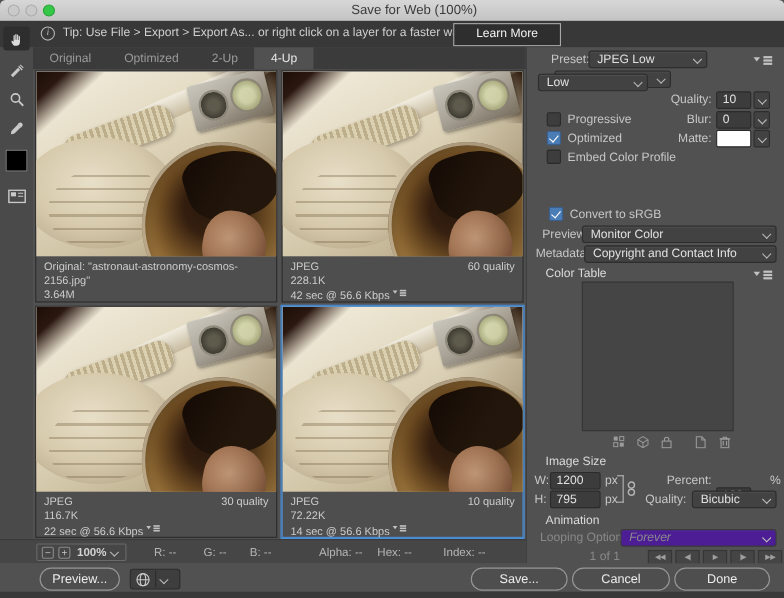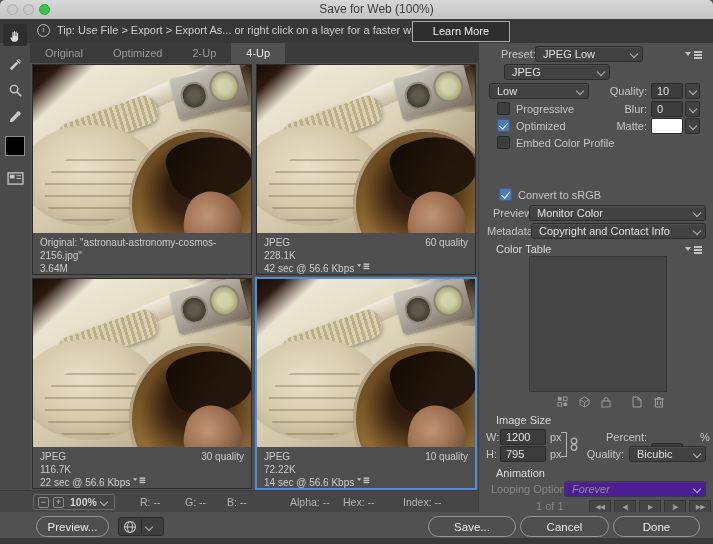--- a/index.html
+++ b/index.html
@@ -317,21 +317,21 @@
     <span class="abs lbl" style="left:22px;top:5px;">Preset:</span>
     <div class="dd" style="left:56px;top:3px;width:108px;">
       <span>JPEG Low</span><span class="chev"></span>
     </div>
     <span class="abs pmenu" style="left:206px;top:6px;"></span>
 
     <div class="dd" style="left:25px;top:21px;width:106px;">
       <span>JPEG</span><span class="chev"></span>
     </div>
 
-    <div class="dd" style="left:10px;top:40px;width:100px;">
+    <div class="dd" style="left:10px;top:24px;width:100px;">
       <span>Low</span><span class="chev"></span>
     </div>
     <span class="abs lbl lbl-r" style="left:118px;top:42px;width:50px;">Quality:</span>
     <div class="vbox" style="left:172px;top:40px;"><span>10</span></div>
     <div class="cbox" style="left:206px;top:40px;">
         <span class="chev"></span>
       </div>
 
     <span class="check" style="left:18px;top:59px;"></span>
     <span class="abs lbl" style="left:37px;top:60px;">Progressive</span>

